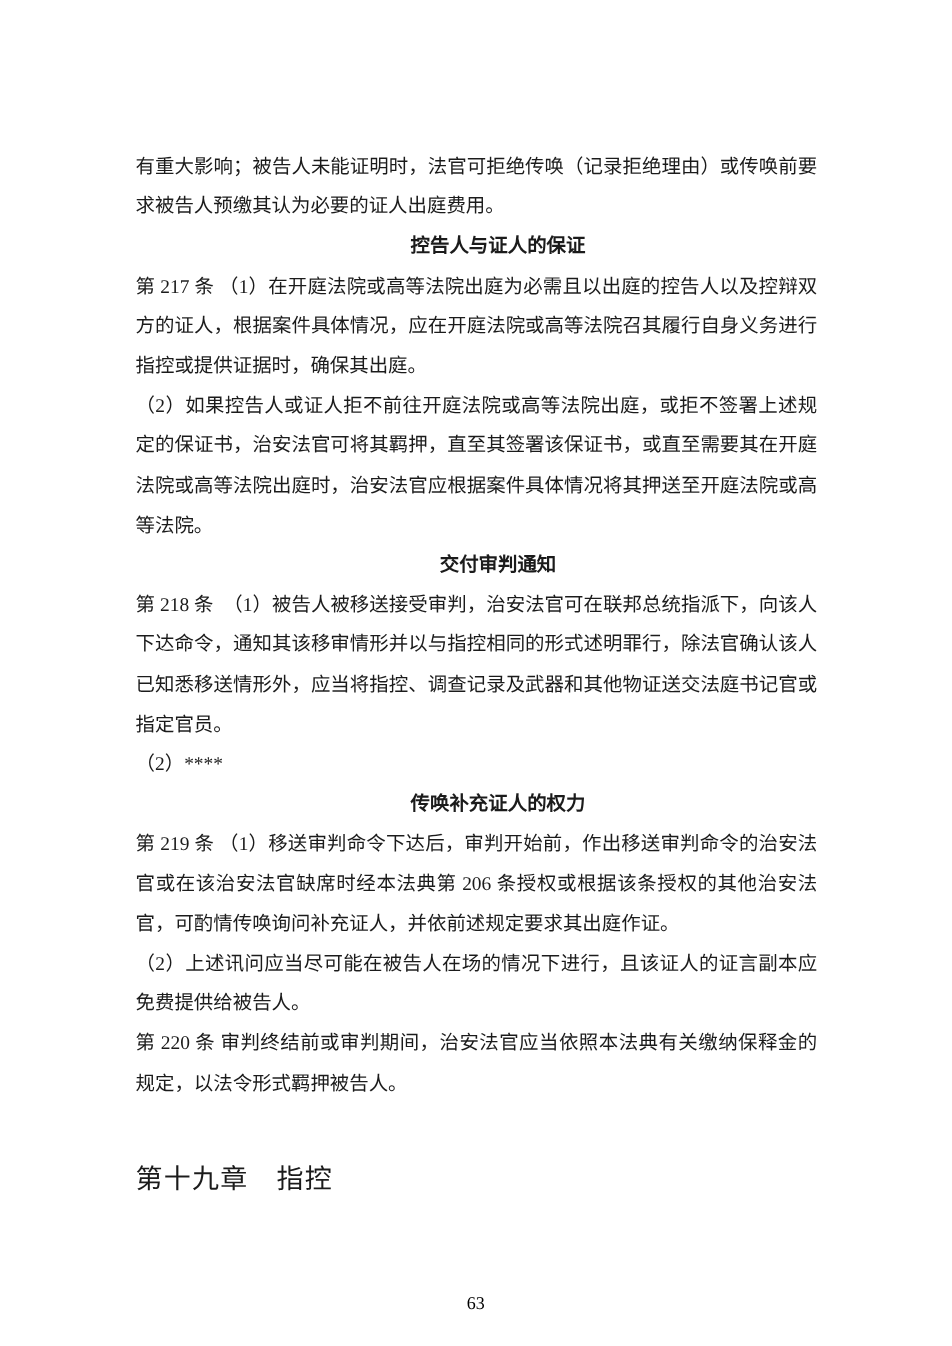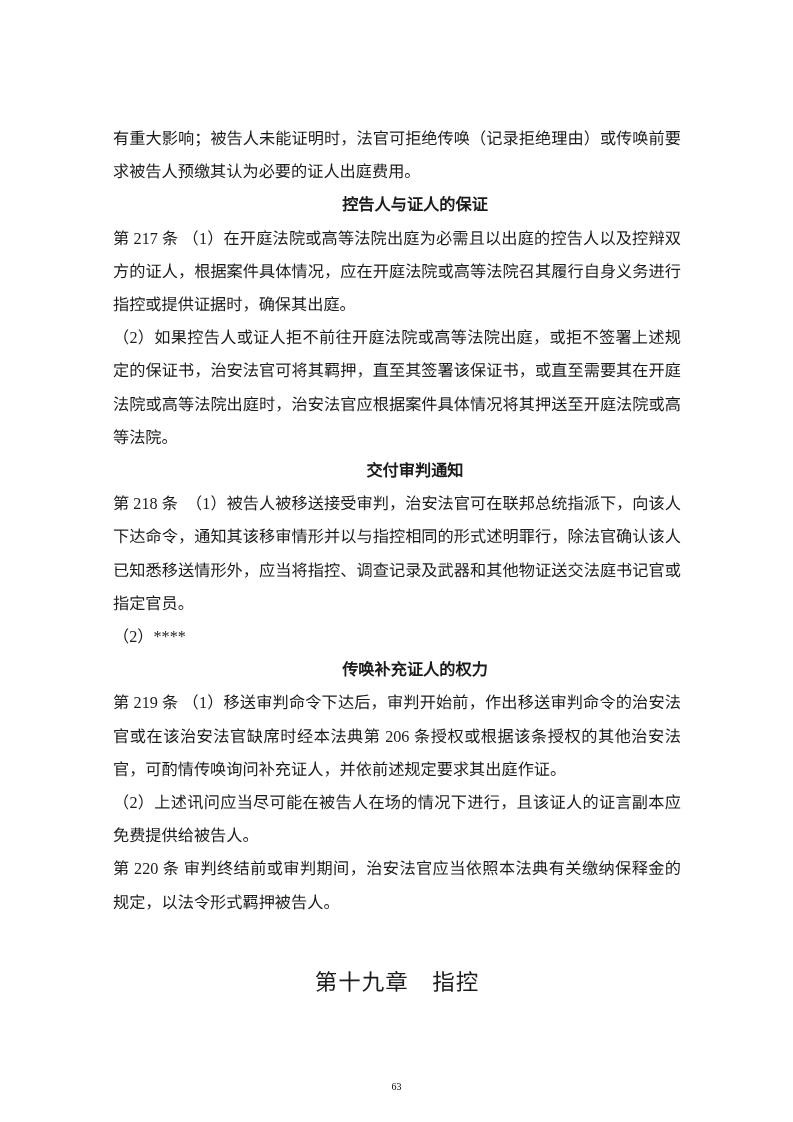--- a/index.html
+++ b/index.html
@@ -37,31 +37,31 @@
   }
   .sec-heading {
     font-weight: bold;
     padding-left: 36px;
     text-align: center;
   }
   .chapter {
     margin: 46px 0 0 0;
     font-size: 22.5px;
     font-weight: normal;
-    text-align: center;
+    text-align: left;
     line-height: 33px;
     letter-spacing: 1px;
   }
   .pageno {
     position: absolute;
     left: 0;
     top: 1052px;
     width: 100%;
     text-align: center;
-    font-size: 10px;
+    font-size: 15px;
     line-height: 16px;
     color: #000000;
   }
 </style>
 </head>
 <body>
 
 <div class="page">
   <div class="content">
     <p class="body">有重大影响；被告人未能证明时，法官可拒绝传唤（记录拒绝理由）或传唤前要求被告人预缴其认为必要的证人出庭费用。</p>

